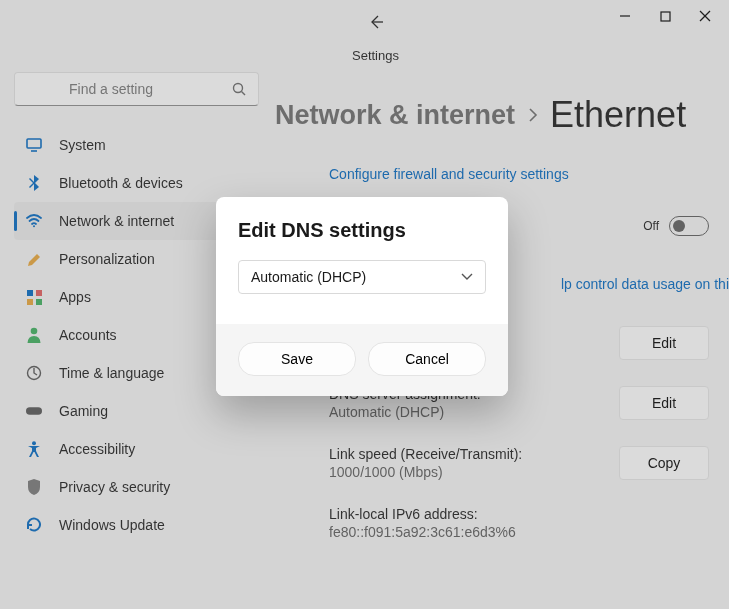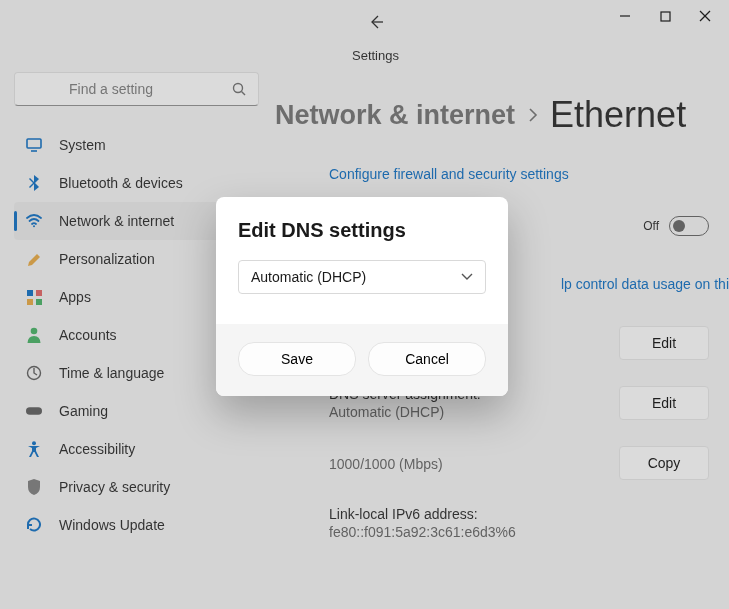--- a/index.html
+++ b/index.html
@@ -308,20 +308,21 @@
       <div class="kv-row">
         <div class="kv-left">
           <div class="kv-key">DNS server assignment:</div>
           <div class="kv-val">Automatic (DHCP)</div>
         </div>
         <button class="btn-sm">Edit</button>
       </div>
 
       <div class="kv-row">
         <div class="kv-left">
+          <div class="kv-key">Link speed (Receive/Transmit):</div>
           <div class="kv-val">1000/1000 (Mbps)</div>
         </div>
         <button class="btn-sm">Copy</button>
       </div>
 
       <div class="kv-row" style="margin-bottom:0;">
         <div class="kv-left">
           <div class="kv-key">Link-local IPv6 address:</div>
           <div class="kv-val">fe80::f091:5a92:3c61:e6d3%6</div>
         </div>

